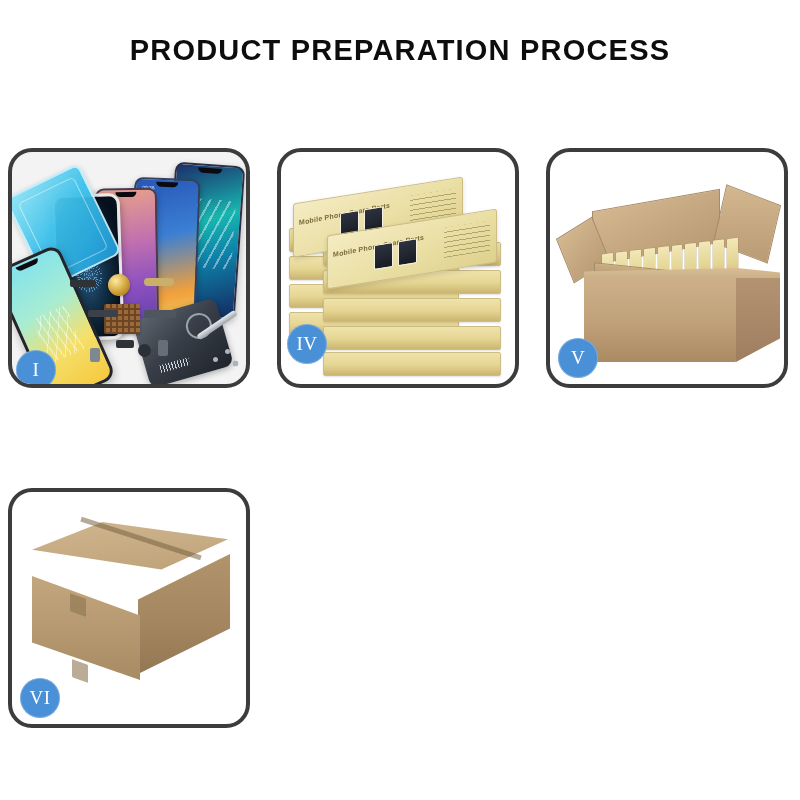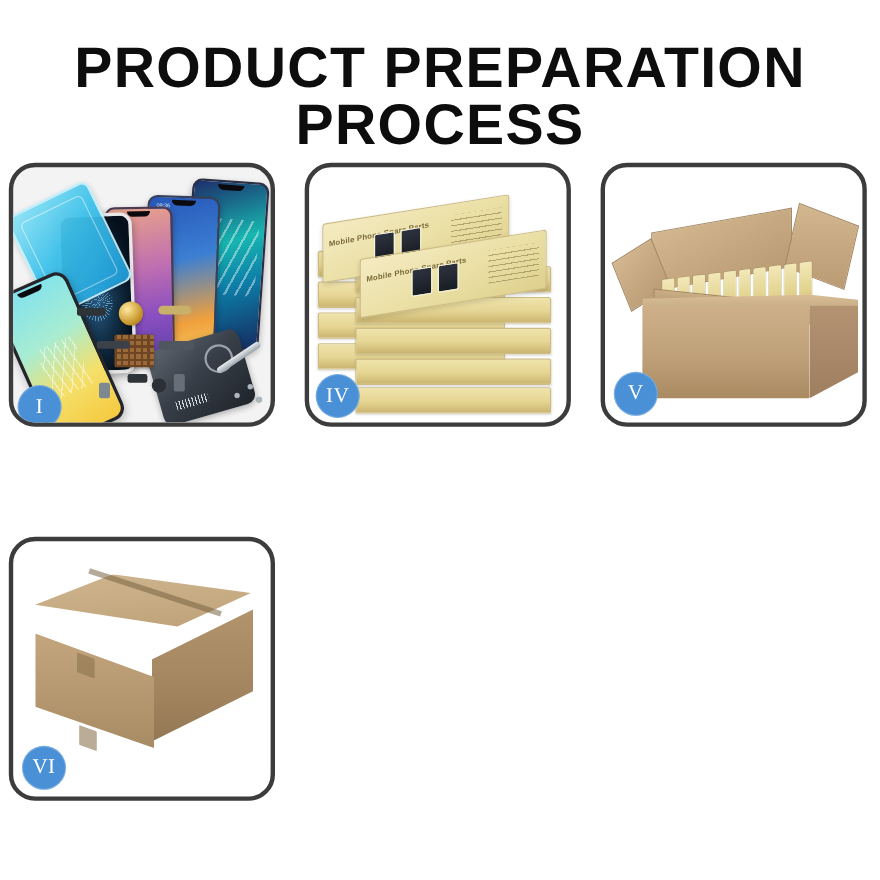--- a/index.html
+++ b/index.html
@@ -8,21 +8,21 @@
     background:#ffffff;
     font-family:"Liberation Sans",sans-serif;
     overflow:hidden;
     position:relative;
   }
   .page{width:800px;height:800px;position:relative;}
 
   
   .header{padding-top:36px;text-align:center;}
   .title{
-    font-size:52px;font-weight:700;color:#0d0d0d;
+    font-size:29px;font-weight:700;color:#0d0d0d;
     letter-spacing:1.2px;line-height:1;
     font-family:"Liberation Sans",sans-serif;
   }
   .subtitle{
     margin-top:16px;font-size:15.5px;color:#1a1a1a;
     letter-spacing:.1px;font-weight:400;
   }
 
   
   .grid{
@@ -47,21 +47,21 @@
     width:40px;height:40px;border-radius:50%;
     background:#4a90d6;
     color:#ffffff;
     display:flex;align-items:center;justify-content:center;
     font-family:"Liberation Serif",serif;
     font-size:19px;letter-spacing:.5px;
     z-index:40;
     box-shadow:0 0 0 1px rgba(255,255,255,.25) inset;
   }
   .badge.b1{left:4px;bottom:-6px;}
-  .badge.b4{left:6px;bottom:4px;}
+  .badge.b4{left:6px;bottom:20px;}
   .badge.b2,.badge.b3,.badge.b5,.badge.b6{left:8px;bottom:6px;}
 
   
   .p1{background:#f3f3f3;}
   .ph{position:absolute;border-radius:9px;}
   .ph.teal{
     width:66px;height:150px;right:6px;top:12px;
     transform:rotate(4deg);
     background:linear-gradient(160deg,#1d2d6b 0%,#17b6b0 38%,#0d7fa8 62%,#152a60 100%);
     box-shadow:0 3px 7px rgba(0,0,0,.3);

